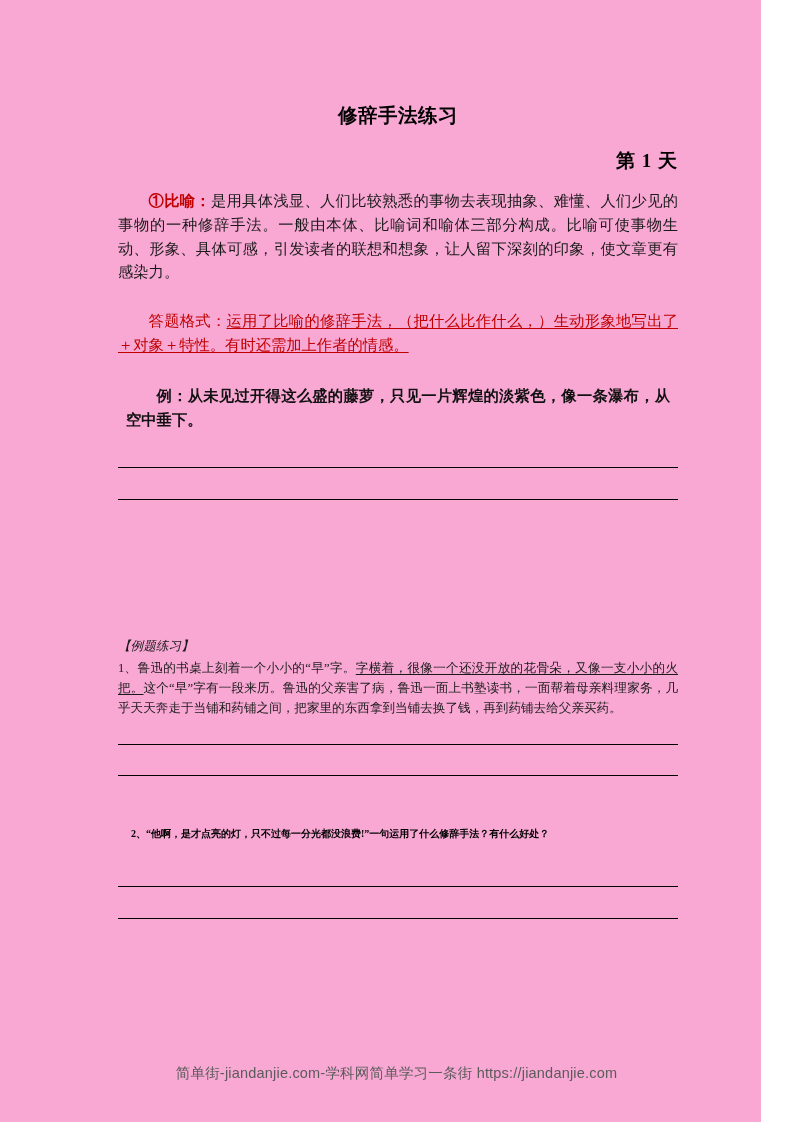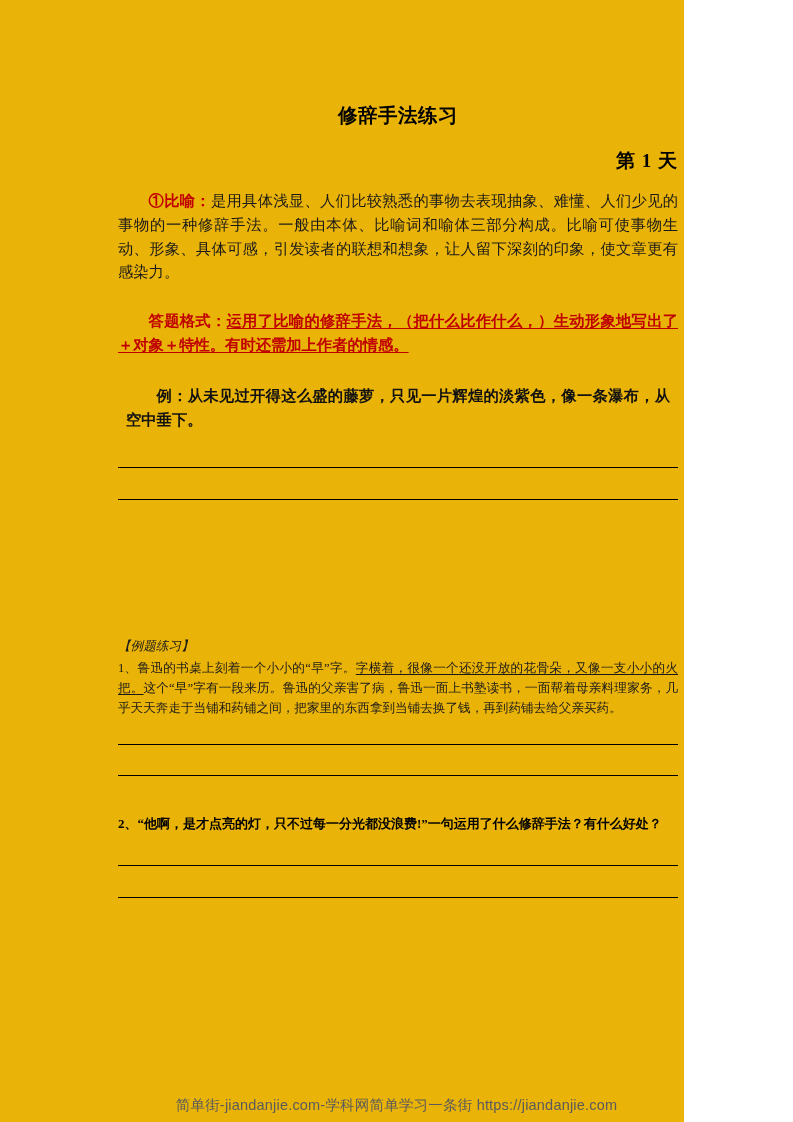--- a/index.html
+++ b/index.html
@@ -13,23 +13,23 @@
     position: relative;
     font-family: "Liberation Serif", "DejaVu Serif", serif;
     color: #1a1a1a;
     overflow: hidden;
   }
 
   .page {
     position: absolute;
     left: 0;
     top: 0;
-    width: 684px;
+    width: 761px;
     height: 1122px;
-    background: #eab308;
+    background: #f9a8d4;
   }
 
   .content {
     position: absolute;
     left: 118px;
     top: 0;
     width: 560px;
   }
 
   
@@ -72,21 +72,21 @@
     font-weight: bold;
   }
 
   
   .answer-format {
     font-size: 15.3px;
     line-height: 1.55;
     margin: 0;
     padding-top: 25px;
     color: #C00000;
-    font-weight: bold;
+    font-weight: normal;
     text-align: justify;
     text-justify: inter-ideograph;
   }
   .af-lead { padding-left: 2em; }
   .af-underline {
     text-decoration: underline;
     text-decoration-thickness: 1px;
     text-underline-offset: 2px;
   }
 
@@ -137,34 +137,34 @@
   .q-bold {
     font-weight: bold;
     font-size: 12.9px;
     line-height: 1.62;
     margin: 0;
     color: #000;
     text-align: justify;
     text-justify: inter-ideograph;
   }
   .q2 {
-    font-size: 13px;
+    font-size: 10px;
     font-weight: bold;
     line-height: 1.62;
-    margin: 0;
+    margin: 13px;
     color: #000;
     text-align: justify;
     text-justify: inter-ideograph;
   }
 
   
   .footer {
     position: absolute;
     left: 0;
-    top: 1096px;
+    top: 1064px;
     width: 793px;
     text-align: center;
     font-size: 14.5px;
     color: #5b5b5b;
     font-family: "Liberation Sans", "DejaVu Sans", sans-serif;
     letter-spacing: 0.2px;
   }
 </style>
 </head>
 <body>

